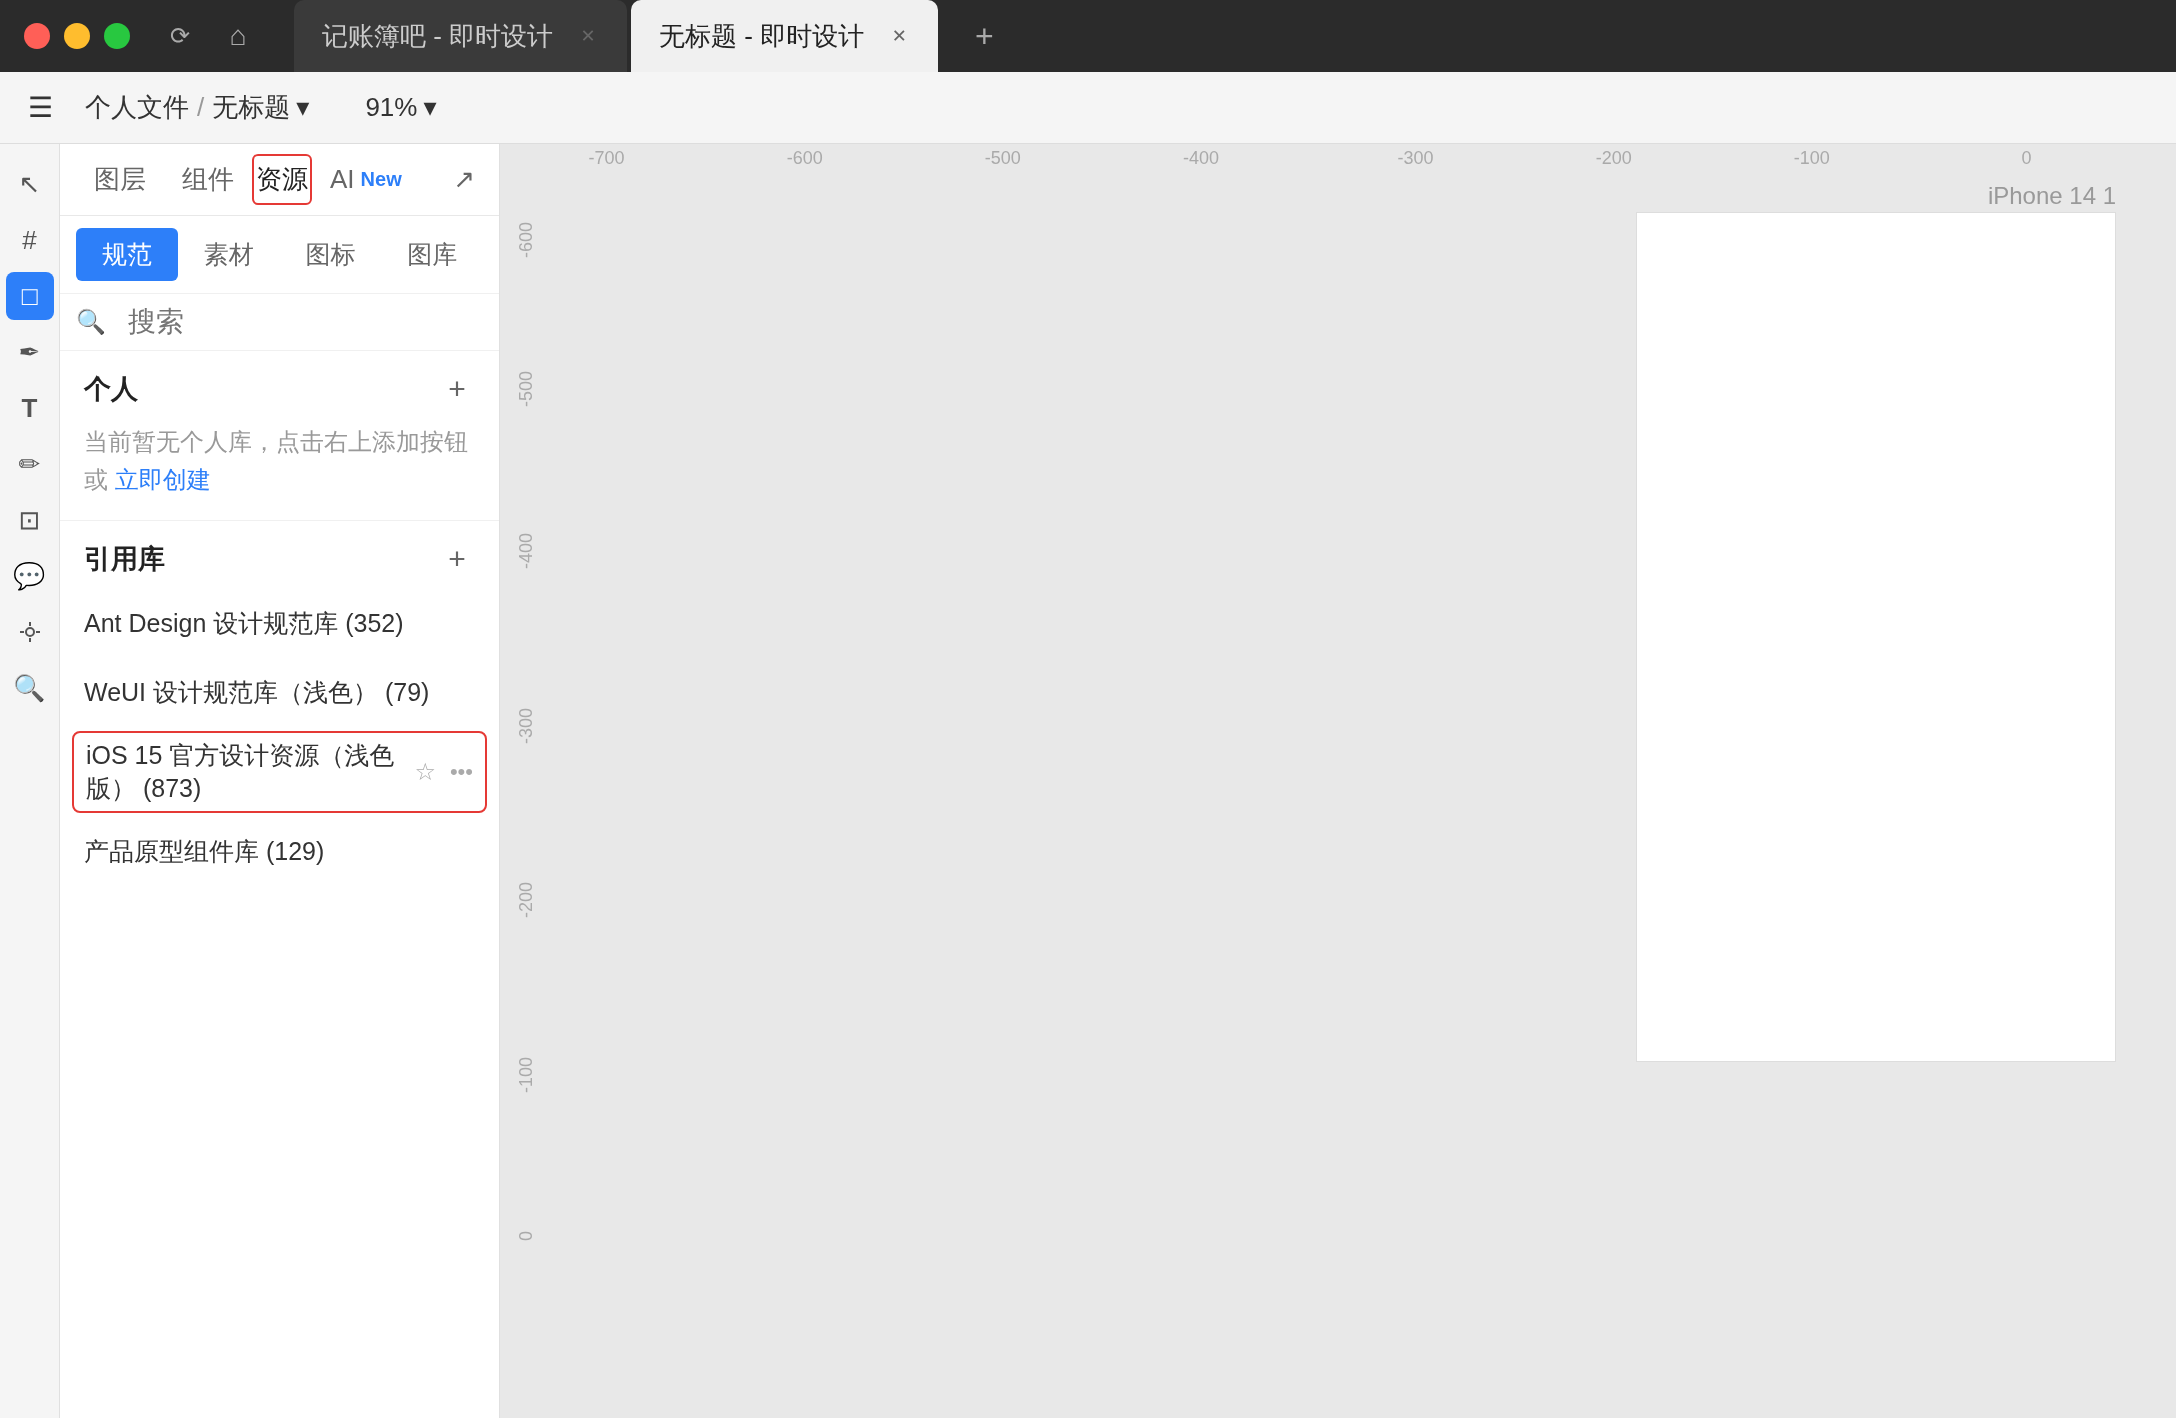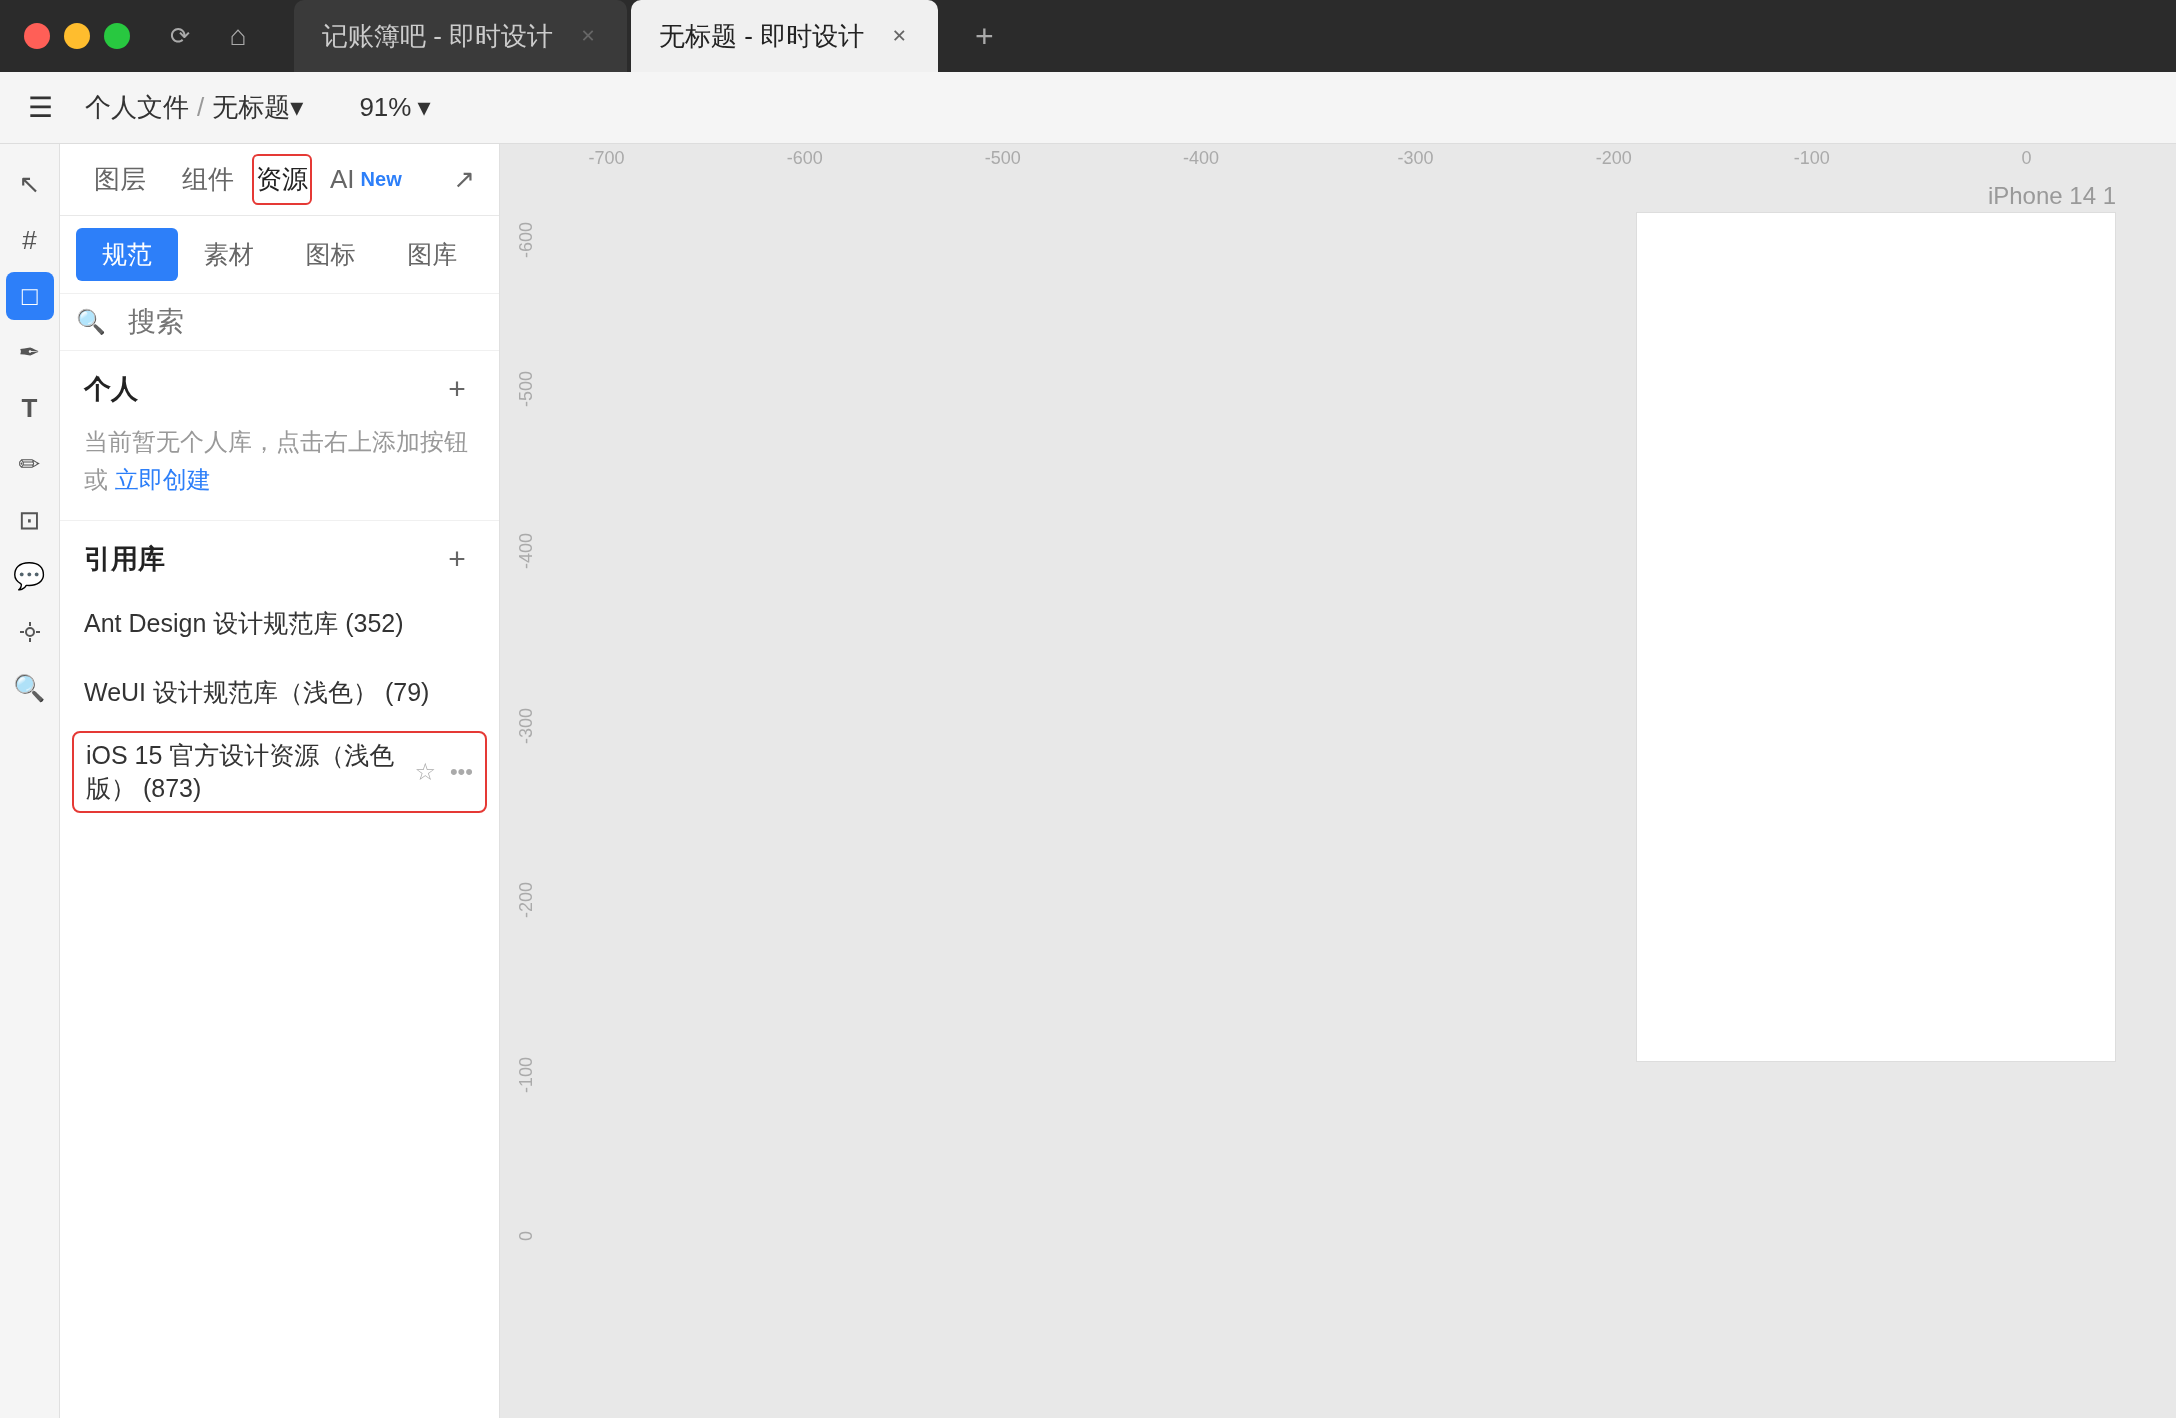--- a/index.html
+++ b/index.html
@@ -119,20 +119,21 @@
       display: flex;
       align-items: center;
       gap: 8px;
       font-size: 26px;
       color: #333;
     }
     .breadcrumb-sep { color: #999; }
     .breadcrumb-dropdown {
       display: flex;
       align-items: center;
+      gap: 6px;
       cursor: pointer;
     }
     .zoom-control {
       display: flex;
       align-items: center;
       gap: 6px;
       font-size: 26px;
       color: #333;
       margin-left: 32px;
       cursor: pointer;
@@ -515,20 +516,23 @@
         </div>
 
         <div class="library-item selected">
           <span class="library-item-name">iOS 15 官方设计资源（浅色版） (873)</span>
           <div class="library-item-actions">
             <span class="star-icon">☆</span>
             <span class="more-icon">•••</span>
           </div>
         </div>
 
+        <div class="library-item">
+          <span class="library-item-name">产品原型组件库 (129)</span>
+        </div>
       </div>
     </div>
 
     <div class="canvas-area">
 
       <div class="ruler-numbers-top">
         <span class="rn" style="left:5%;">-700</span>
         <span class="rn" style="left:17%;">-600</span>
         <span class="rn" style="left:29%;">-500</span>
         <span class="rn" style="left:41%;">-400</span>

